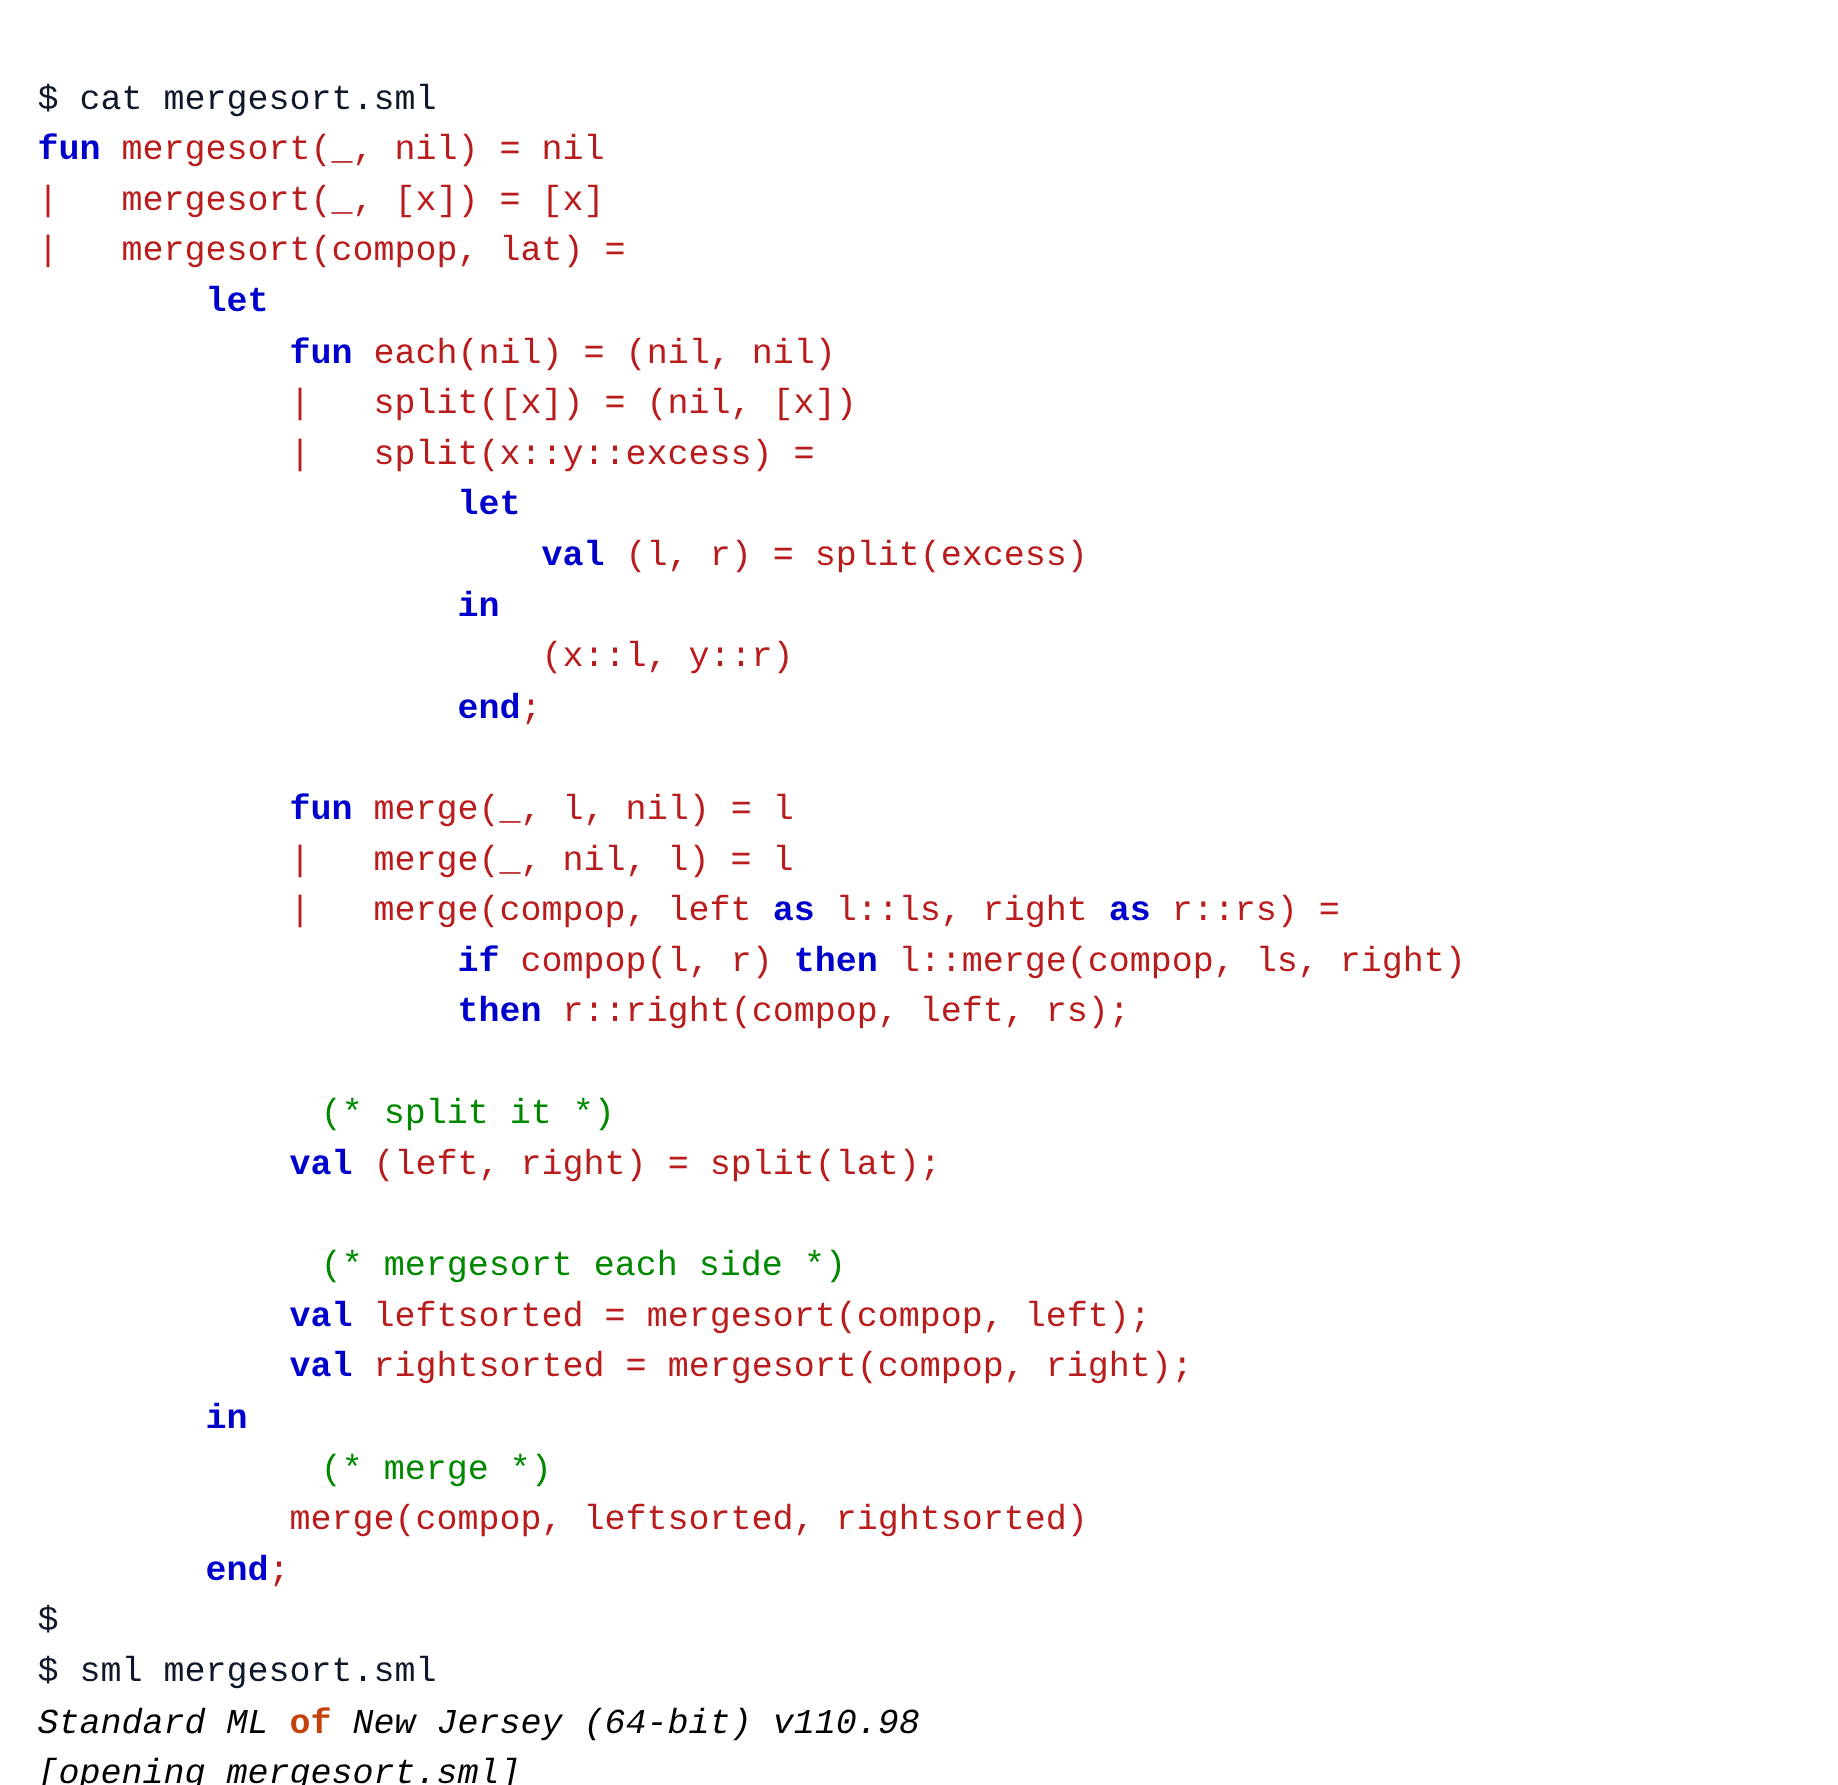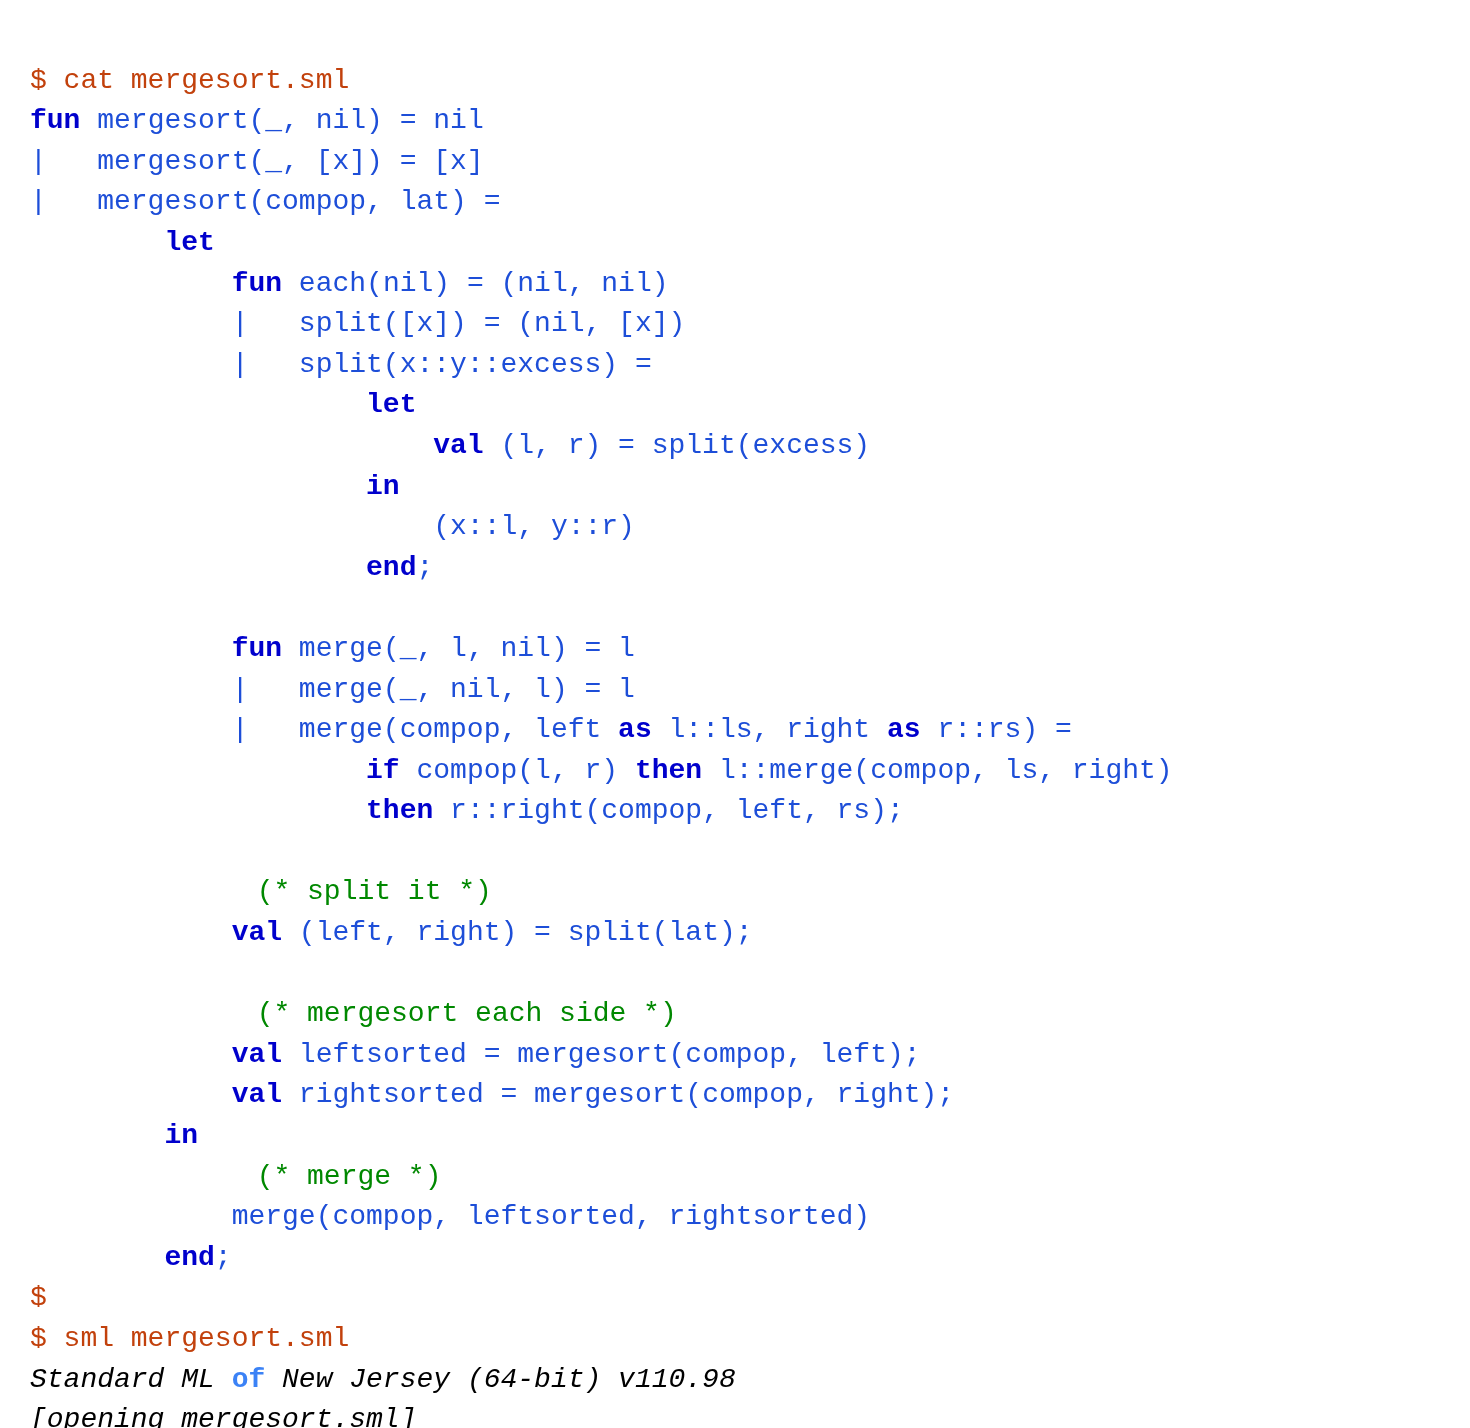--- a/index.html
+++ b/index.html
@@ -27,34 +27,34 @@
       color: #0000cc;
       font-weight: bold;
     }
 
     .comment {
       color: #008800;
       margin-left: 25px;
     }
 
     .plain {
-      color: #1d4ed8;
+      color: #b91c1c;
     }
 
     .prompt {
-      color: #c2410c;
+      color: #0f172a;
     }
 
     .sml-output {
       color: #000000;
       font-style: italic;
     }
 
     .of-kw {
-      color: #3b82f6;
+      color: #c2410c;
       font-weight: bold;
     }
   </style>
 </head>
 <body>
 
 <div class="code-block">
 <span class="prompt">$ cat mergesort.sml</span>
 <span class="kw">fun</span><span class="plain"> mergesort(_, nil) = nil</span>
 <span class="plain">|   mergesort(_, [x]) = [x]</span>

